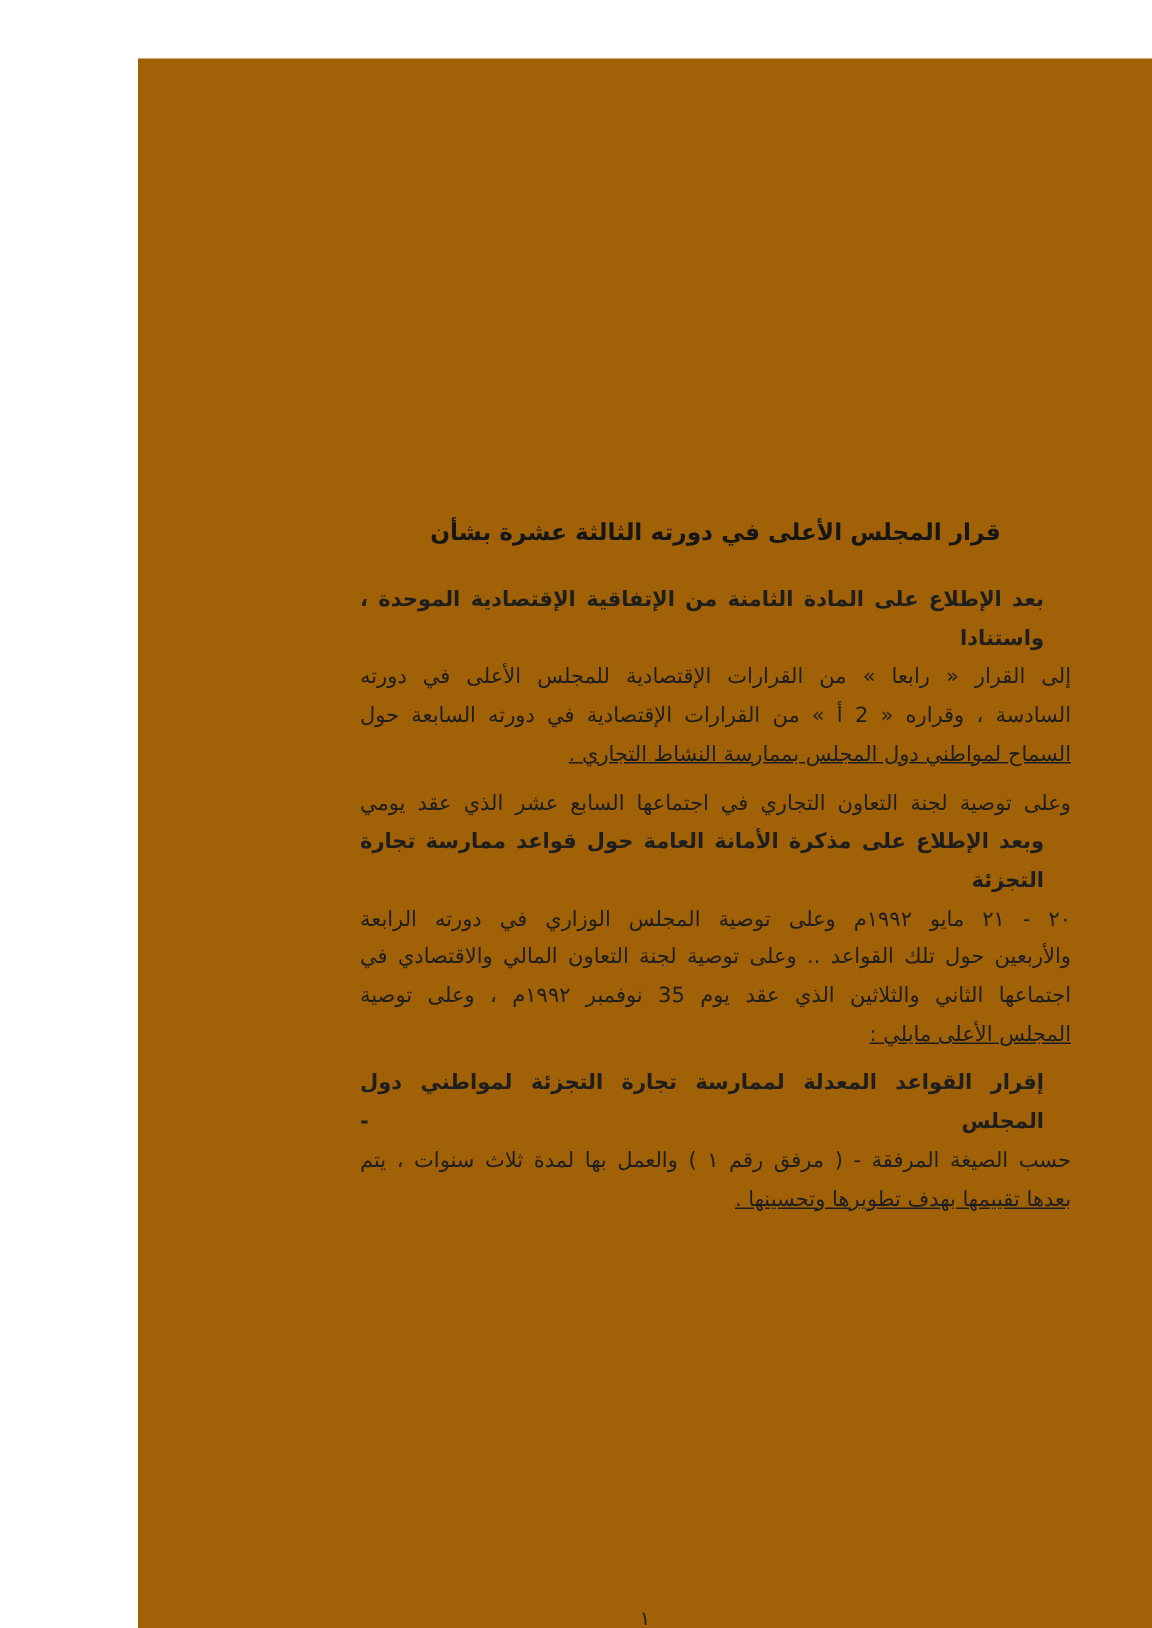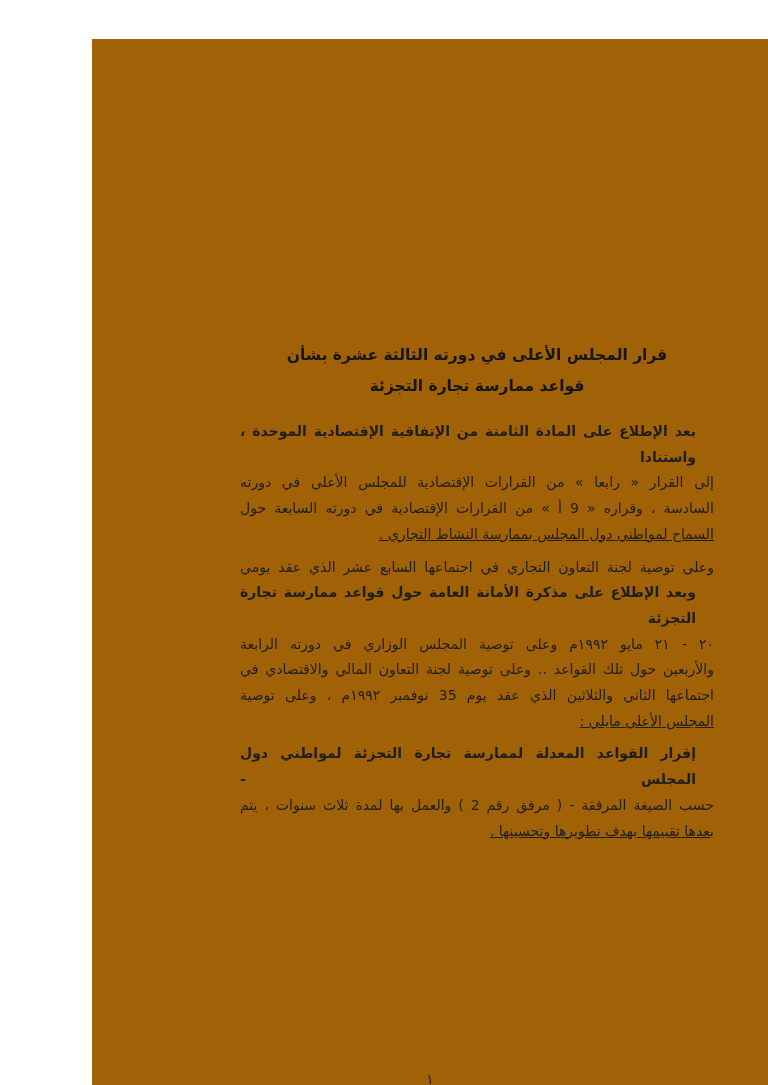--- a/index.html
+++ b/index.html
@@ -64,44 +64,43 @@
   }
 </style>
 </head>
 <body>
 
 <div class="page">
   <div class="content">
 
     <div class="title-block">
       <div class="title-line">قرار المجلس الأعلى في دورته الثالثة عشرة بشأن</div>
-      <div class="title-line">قواعد ممارسة تجارة التجزئة</div>
     </div>
 
     <div class="body-block">
 
       <div class="para">
         <div class="line first">بعد الإطلاع على المادة الثامنة من الإتفاقية الإقتصادية الموحدة ، واستنادا</div>
         <div class="line">إلى القرار « رابعا » من القرارات الإقتصادية للمجلس الأعلى في دورته</div>
-        <div class="line">السادسة ، وقراره « 9 أ » من القرارات الإقتصادية في دورته السابعة حول</div>
+        <div class="line">السادسة ، وقراره « 2 أ » من القرارات الإقتصادية في دورته السابعة حول</div>
         <div class="line last">السماح لمواطني دول المجلس بممارسة النشاط التجاري .</div>
       </div>
 
       <div class="para">
         <div class="line">وعلى توصية لجنة التعاون التجاري في اجتماعها السابع عشر الذي عقد يومي</div>
         <div class="line first">وبعد الإطلاع على مذكرة الأمانة العامة حول قواعد ممارسة تجارة التجزئة</div>
         <div class="line">٢٠ - ٢١ مايو ١٩٩٢م وعلى توصية المجلس الوزاري في دورته الرابعة</div>
         <div class="line">والأربعين حول تلك القواعد .. وعلى توصية لجنة التعاون المالي والاقتصادي في</div>
         <div class="line">اجتماعها الثاني والثلاثين الذي عقد يوم 35 نوفمبر ١٩٩٢م ، وعلى توصية</div>
         <div class="line last">المجلس الأعلى مايلي :</div>
       </div>
 
       <div class="para">
         <div class="line first">إقرار القواعد المعدلة لممارسة تجارة التجزئة لمواطني دول المجلس -</div>
-        <div class="line">حسب الصيغة المرفقة - ( مرفق رقم 2 ) والعمل بها لمدة ثلاث سنوات ، يتم</div>
+        <div class="line">حسب الصيغة المرفقة - ( مرفق رقم ١ ) والعمل بها لمدة ثلاث سنوات ، يتم</div>
         <div class="line last">بعدها تقييمها بهدف تطويرها وتحسينها .</div>
       </div>
 
     </div>
   </div>
 
   <div class="page-number">١</div>
 </div>
 
 </body></html>

